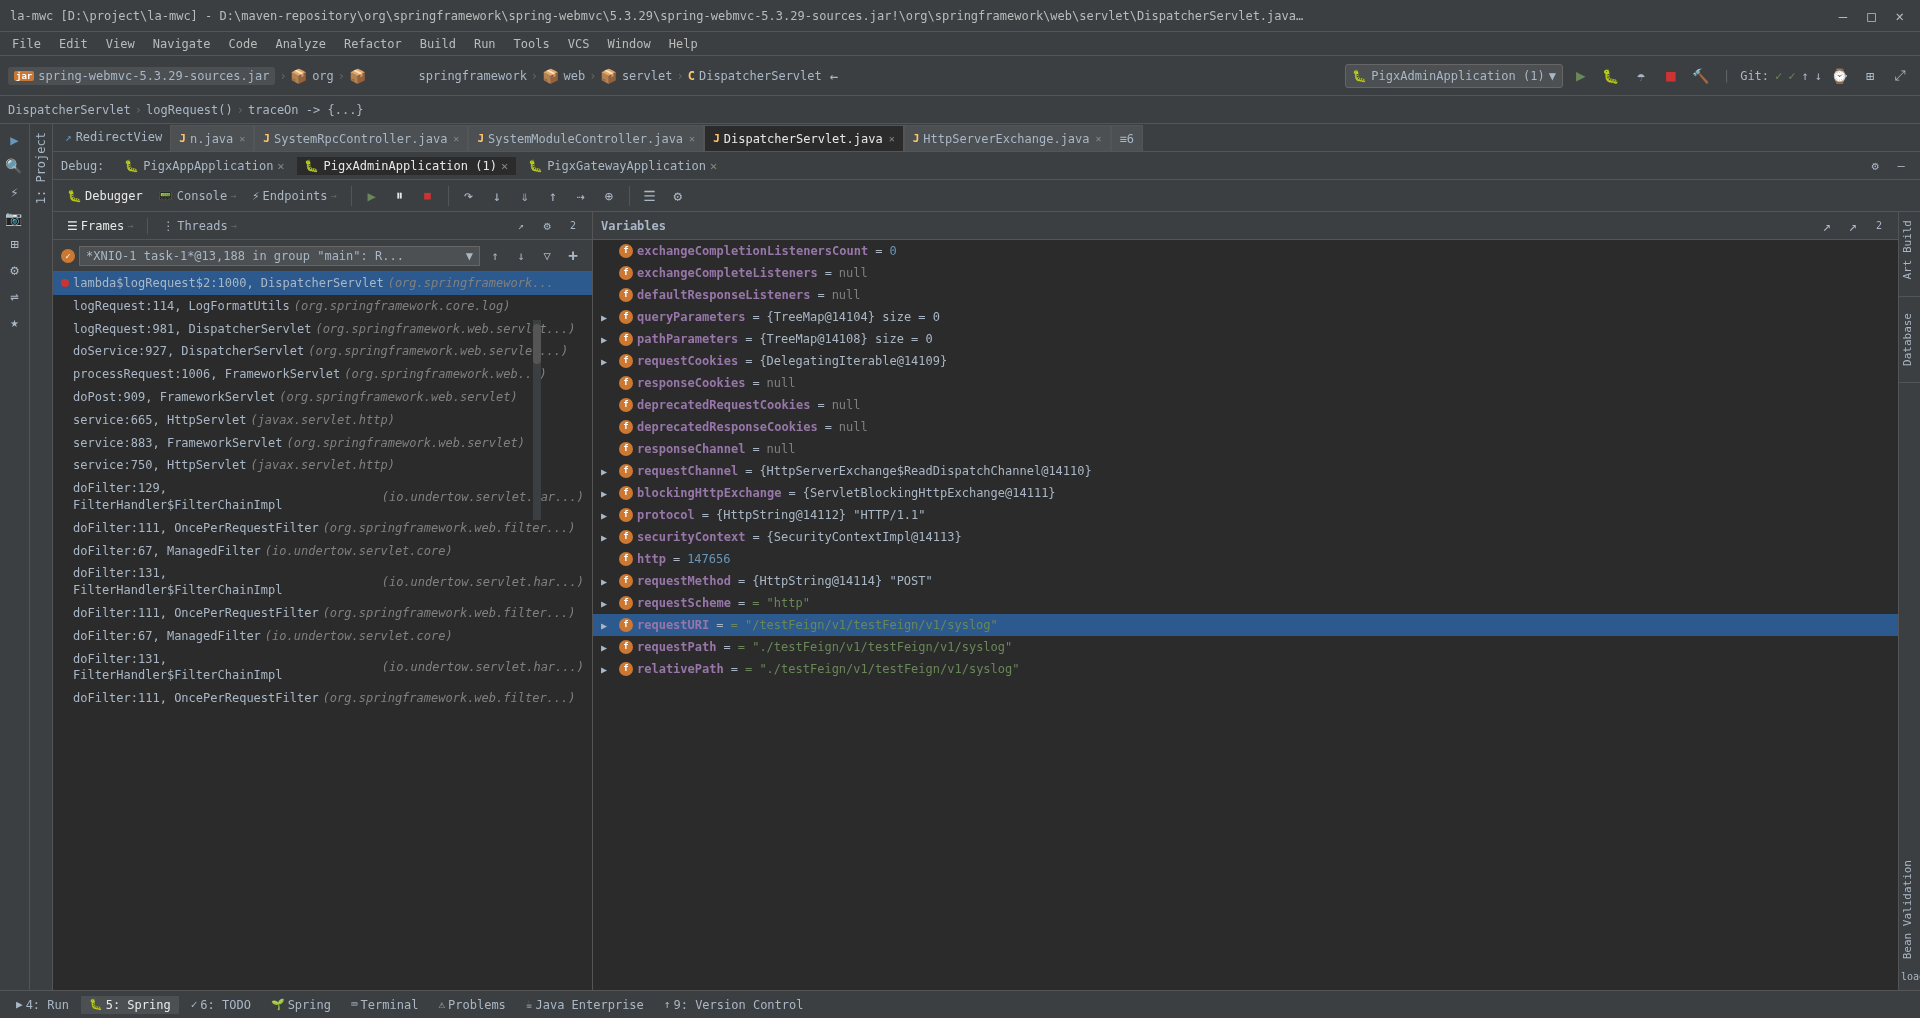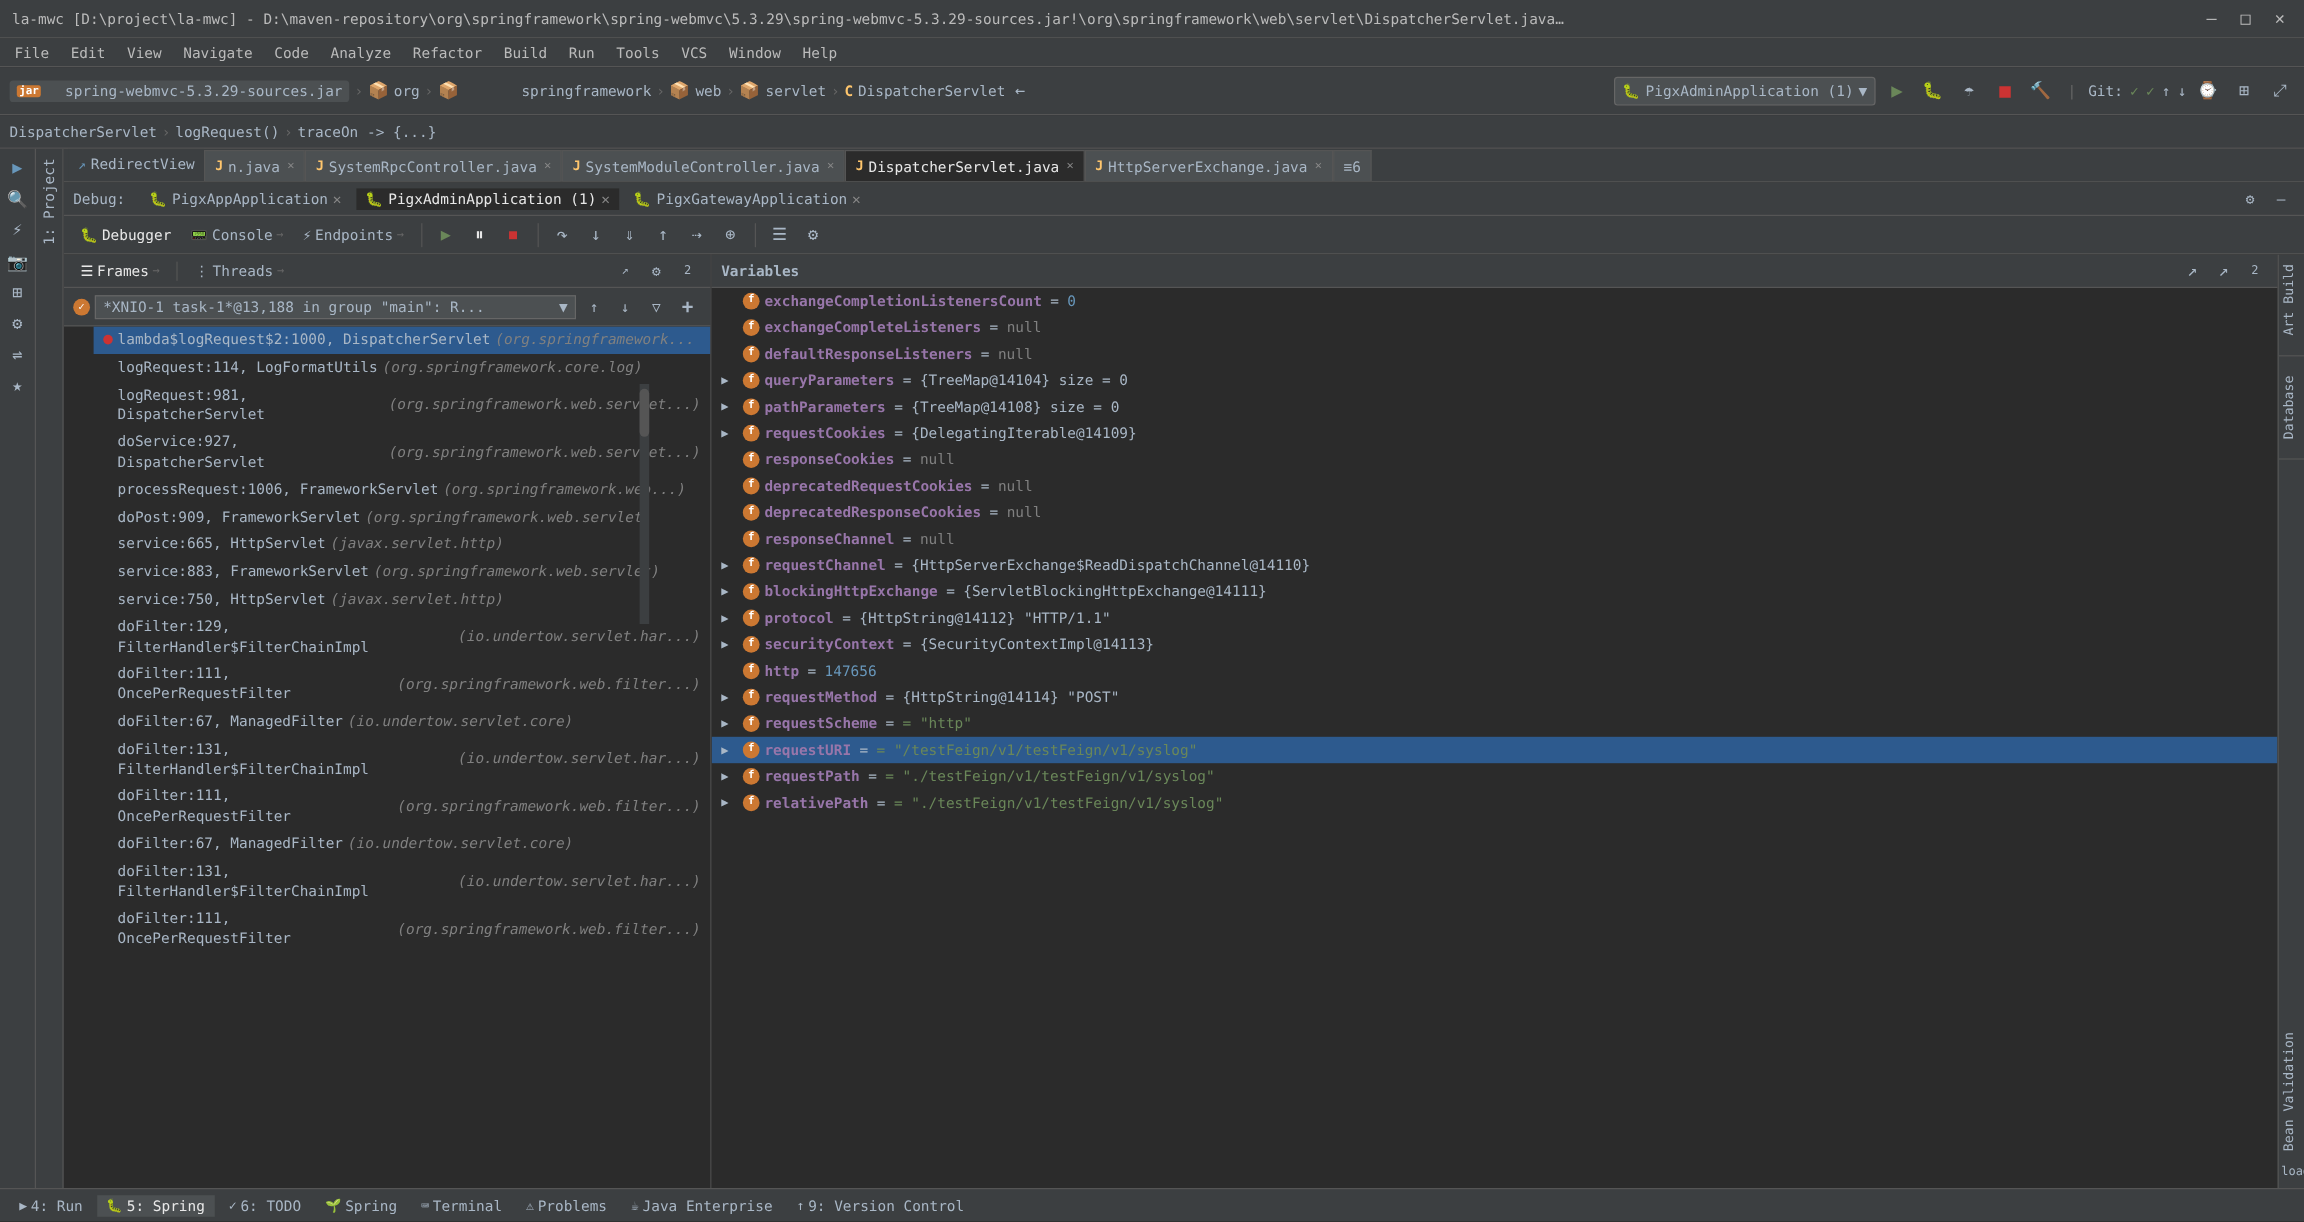--- a/index.html
+++ b/index.html
@@ -107,21 +107,21 @@
     #project-toggle { background: #3c3f41; border-right: 1px solid #555; writing-mode: vertical-rl; padding: 8px 4px; cursor: pointer; display: flex; align-items: center; gap: 4px; }
     #project-toggle span { color: #a9b7c6; font-size: 12px; transform: rotate(180deg); }
     .icon-btn { width: 22px; height: 22px; display: flex; align-items: center; justify-content: center; cursor: pointer; color: #a9b7c6; border-radius: 3px; }
 
     
     #run-config { background: #4c5052; border: 1px solid #666; color: #a9b7c6; font-size: 12px; padding: 2px 6px; height: 24px; display: flex; align-items: center; gap: 4px; cursor: pointer; border-radius: 3px; min-width: 160px; }
 
     
     .vars-icon { width: 22px; height: 22px; display: flex; align-items: center; justify-content: center; color: #a9b7c6; cursor: pointer; font-size: 14px; }
 
-    .frames-scroll { overflow-y: auto; flex: 1; padding-left: 25px; }
+    .frames-scroll { overflow-y: auto; flex: 1; }
 
     
     .redirect-view { color: #a9b7c6; font-size: 12px; background: #3c3f41; padding: 2px 8px; border-bottom: 1px solid #555; display: flex; align-items: center; gap: 4px; height: 22px; }
     .redirect-icon { color: #6897bb; font-size: 11px; }
 
     
     #top-toolbar { background: #3c3f41; height: 40px; display: flex; align-items: center; padding: 0 8px; gap: 8px; border-bottom: 1px solid #555; }
 
     .green-check { color: #6a8759; }
   </style>
@@ -149,21 +149,21 @@
   <span class="menu-item">Run</span>
   <span class="menu-item">Tools</span>
   <span class="menu-item">VCS</span>
   <span class="menu-item">Window</span>
   <span class="menu-item">Help</span>
 </div>
 
 <div id="top-toolbar">
   <div style="display:flex;align-items:center;gap:4px;flex:1;">
 
-    <span style="background:#4c5052;padding:2px 6px;border-radius:3px;color:#a9b7c6;font-size:12px;display:flex;align-items:center;gap:20px;">
+    <span style="background:#4c5052;padding:2px 6px;border-radius:3px;color:#a9b7c6;font-size:12px;display:flex;align-items:center;gap:4px;">
       <span style="background:#cc7832;color:white;font-size:9px;font-weight:bold;padding:0 2px;border-radius:2px;">jar</span>
       <span>spring-webmvc-5.3.29-sources.jar</span>
     </span>
     <span style="color:#666;">›</span>
     <span style="color:#6a8759;font-size:14px;">📦</span>
     <span style="color:#a9b7c6;font-size:12px;">org</span>
     <span style="color:#666;">›</span>
     <span style="color:#6a8759;font-size:14px;">📦</span>
     <span style="color:#a9b7c6;font-size:12px;margin-left:48px;">springframework</span>
     <span style="color:#666;">›</span>

